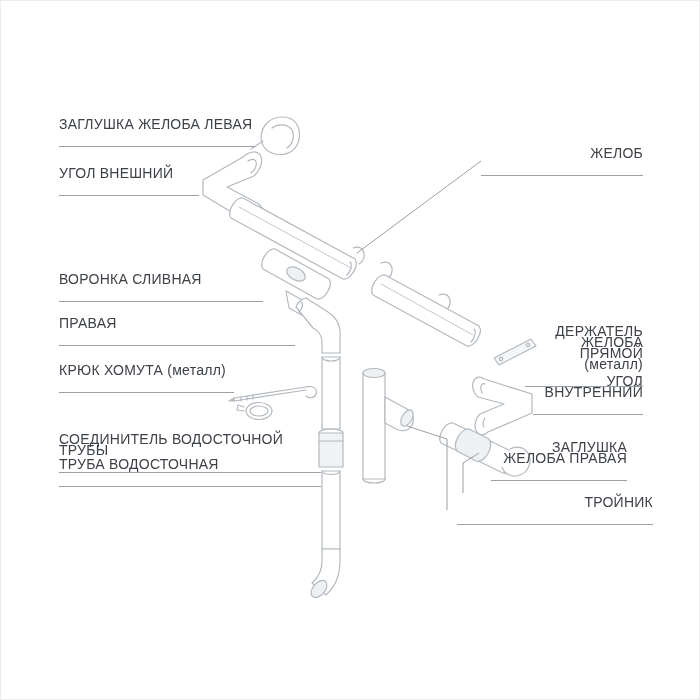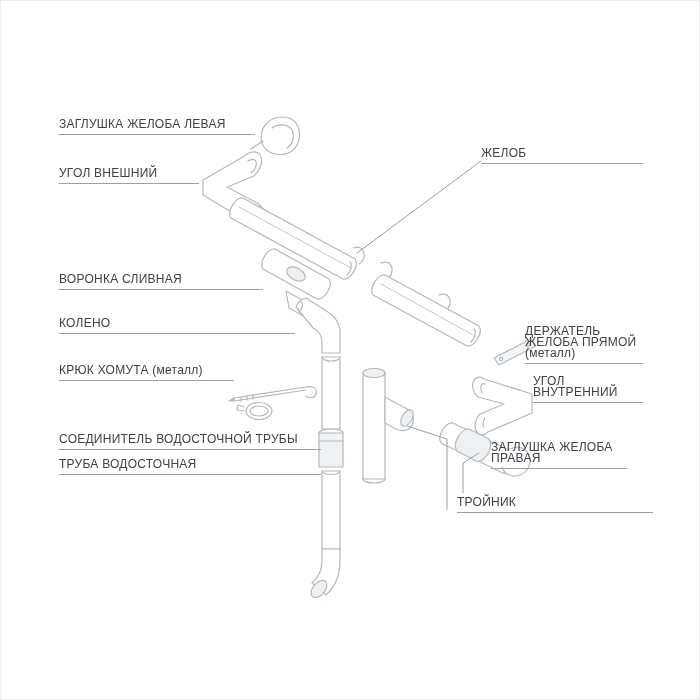--- a/index.html
+++ b/index.html
@@ -14,28 +14,28 @@
     width:700px;height:700px;
     background:var(--bg);
     border:1px solid #ededed;
     box-sizing:border-box;
     font-family:"Liberation Sans", sans-serif;
     overflow:hidden;
   }
   #art{position:absolute;left:0;top:0;}
   .lbl{
     position:absolute;
-    font-size:12px;
+    font-size:14px;
     line-height:11px;
     letter-spacing:.25px;
     color:var(--label-text);
     border-bottom:1px solid var(--leader-line);
-    padding-bottom:4px;
+    padding-bottom:16px;
   }
-  .lbl.right{}
+  .lbl.right{text-align:right;}
 </style>
 </head>
 <body>
 
 <div id="stage">
 
   <svg id="art" width="700" height="700" viewBox="0 0 700 700">
 
     <g style="stroke:var(--line-art)" stroke-width="1.2" fill="#ffffff" stroke-linejoin="round" stroke-linecap="round">
 
@@ -145,21 +145,21 @@
     <g style="stroke:var(--leader-line)" stroke-width="1" fill="none">
       <path d="M480,160 L356,252"></path>
       <path d="M462,492 L462,462 L478,452"></path>
       <path d="M446,509 L446,438 L406,425"></path>
     </g>
   </svg>
 
   <div class="lbl" style="left:58px;top:118px;width:196px">ЗАГЛУШКА ЖЕЛОБА ЛЕВАЯ</div>
   <div class="lbl" style="left:58px;top:167px;width:140px">УГОЛ ВНЕШНИЙ</div>
   <div class="lbl" style="left:58px;top:273px;width:204px">ВОРОНКА СЛИВНАЯ</div>
-  <div class="lbl" style="left:58px;top:317px;width:236px">КОЛЕНО</div>
+  <div class="lbl" style="left:58px;top:317px;width:236px">ПРАВАЯ</div>
   <div class="lbl" style="left:58px;top:364px;width:175px">КРЮК ХОМУТА (металл)</div>
   <div class="lbl" style="left:58px;top:433px;width:262px">СОЕДИНИТЕЛЬ ВОДОСТОЧНОЙ ТРУБЫ</div>
   <div class="lbl" style="left:58px;top:458px;width:262px">ТРУБА ВОДОСТОЧНАЯ</div>
 
   <div class="lbl right" style="left:480px;top:147px;width:162px">ЖЕЛОБ</div>
   <div class="lbl right" style="left:524px;top:325px;width:118px">ДЕРЖАТЕЛЬ ЖЕЛОБА ПРЯМОЙ (металл)</div>
   <div class="lbl right" style="left:532px;top:375px;width:110px">УГОЛ ВНУТРЕННИЙ</div>
   <div class="lbl right" style="left:490px;top:441px;width:136px">ЗАГЛУШКА ЖЕЛОБА ПРАВАЯ</div>
   <div class="lbl right" style="left:456px;top:496px;width:196px">ТРОЙНИК</div>
 

